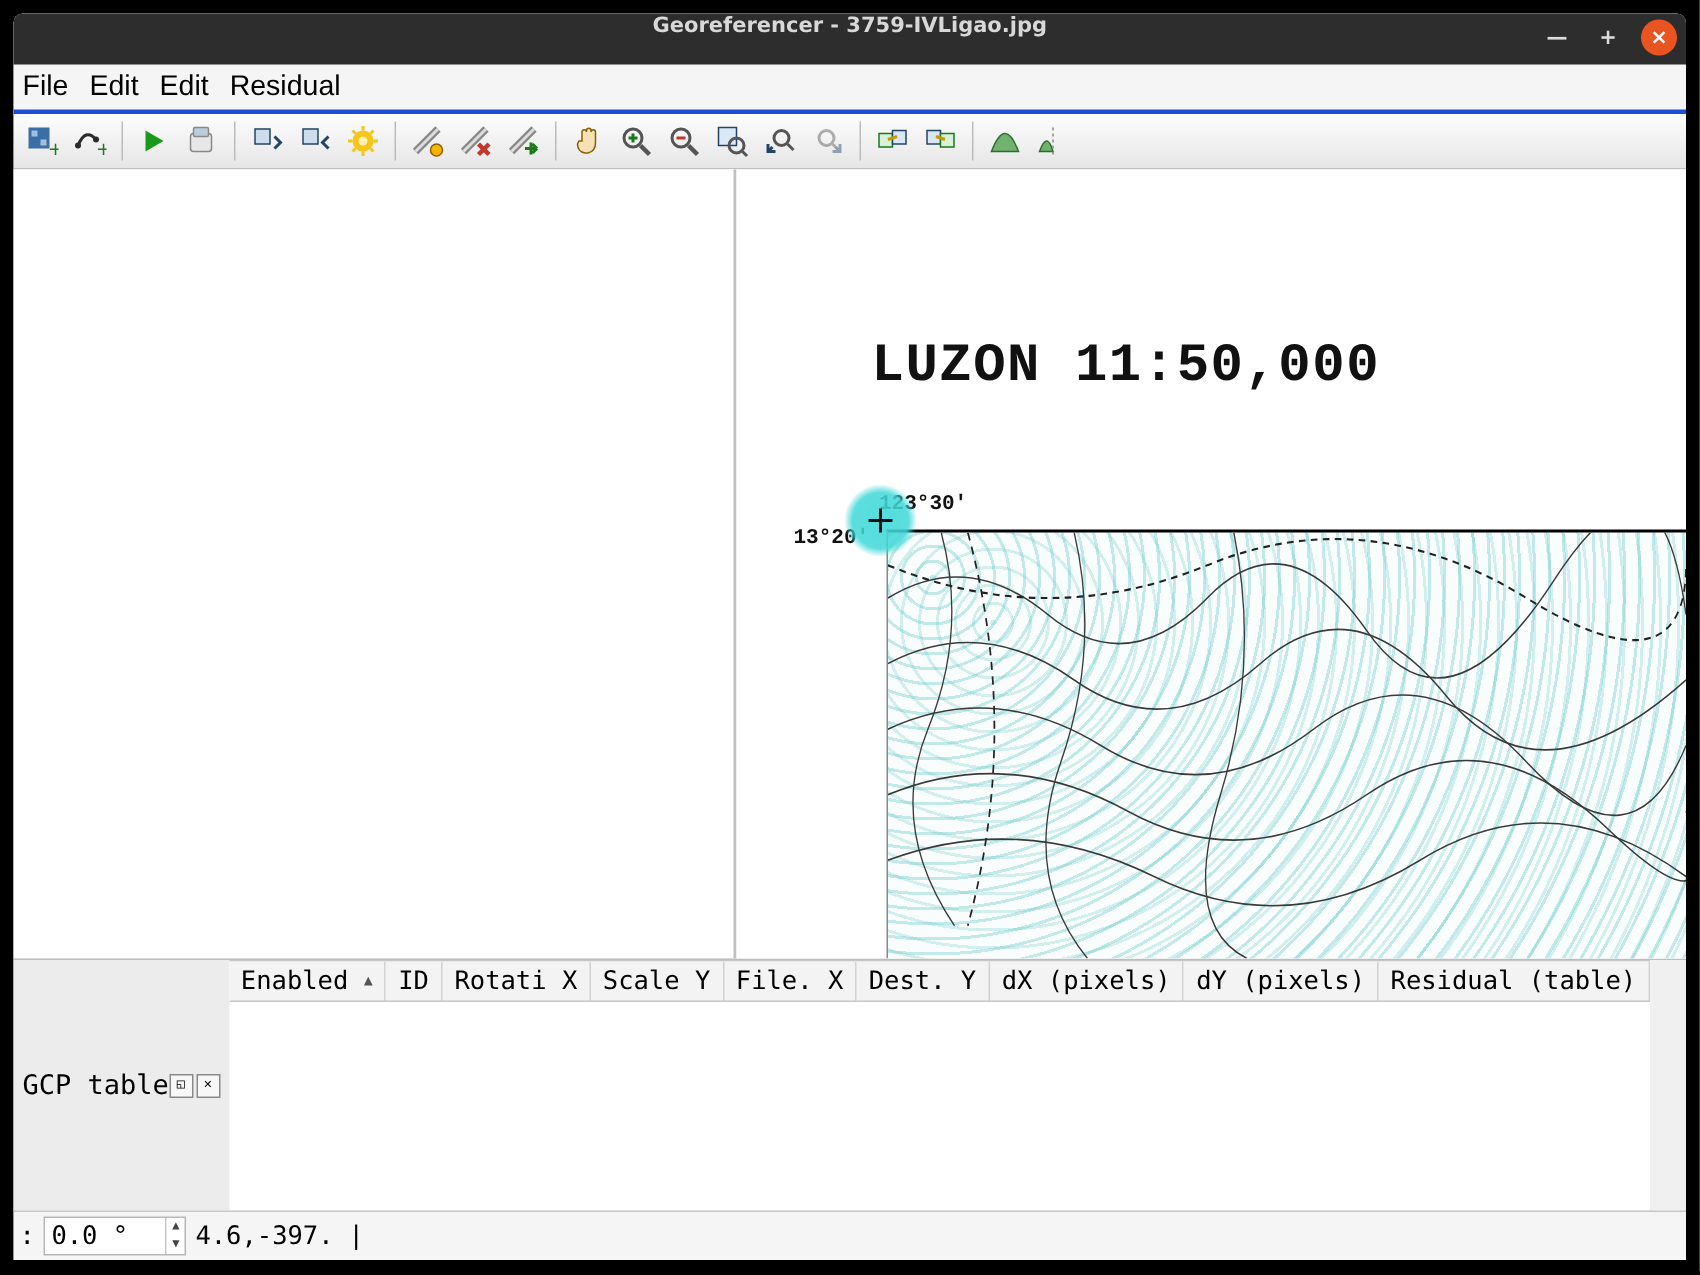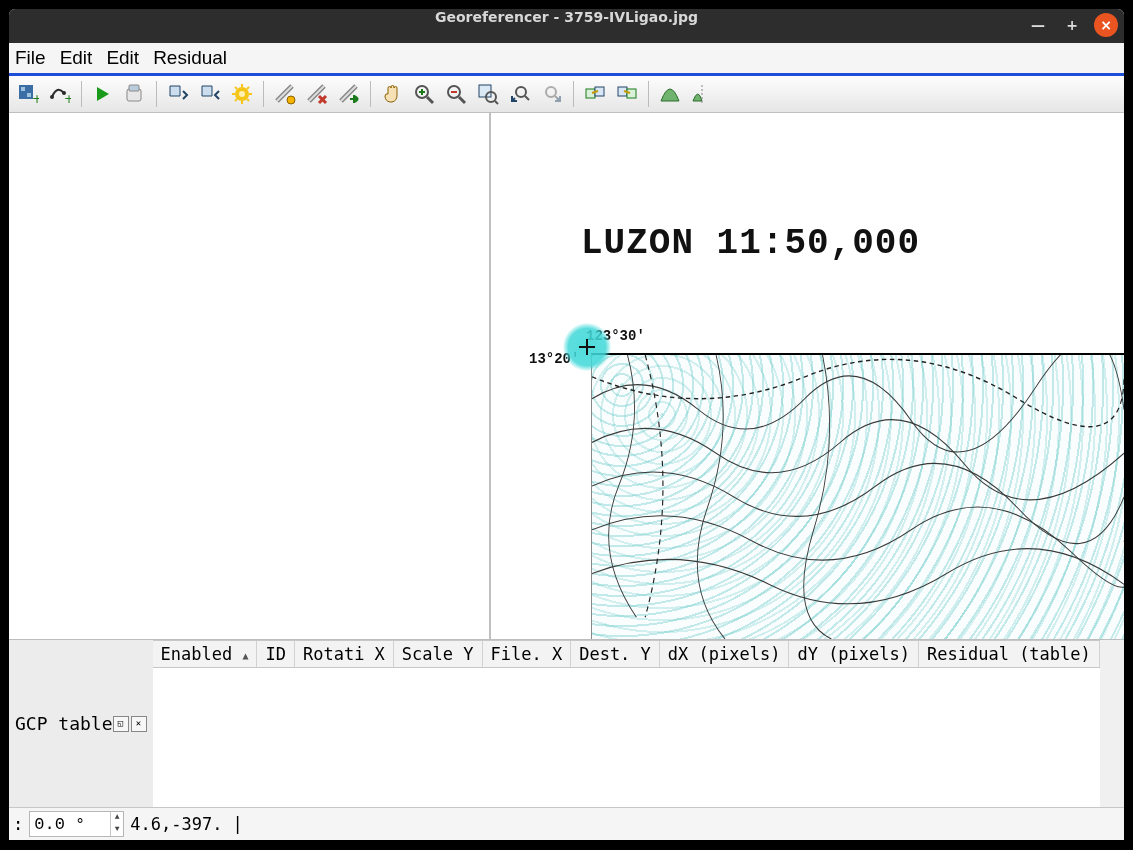--- a/index.html
+++ b/index.html
@@ -258,21 +258,20 @@
     gap: 6px;
     white-space: nowrap;
     overflow: hidden;
   }
   .spinbox {
     display: inline-flex;
     align-items: stretch;
     border: 1px solid #b6b6b6;
     background: #fff;
     height: 24px;
-    font-family: Liberation Mono, monospace;
   }
   .spinbox input {
     border: none;
     outline: none;
     width: 72px;
     padding: 0 4px;
     font-family: inherit;
     font-size: inherit;
   }
   .spinbox .spin-btns {

